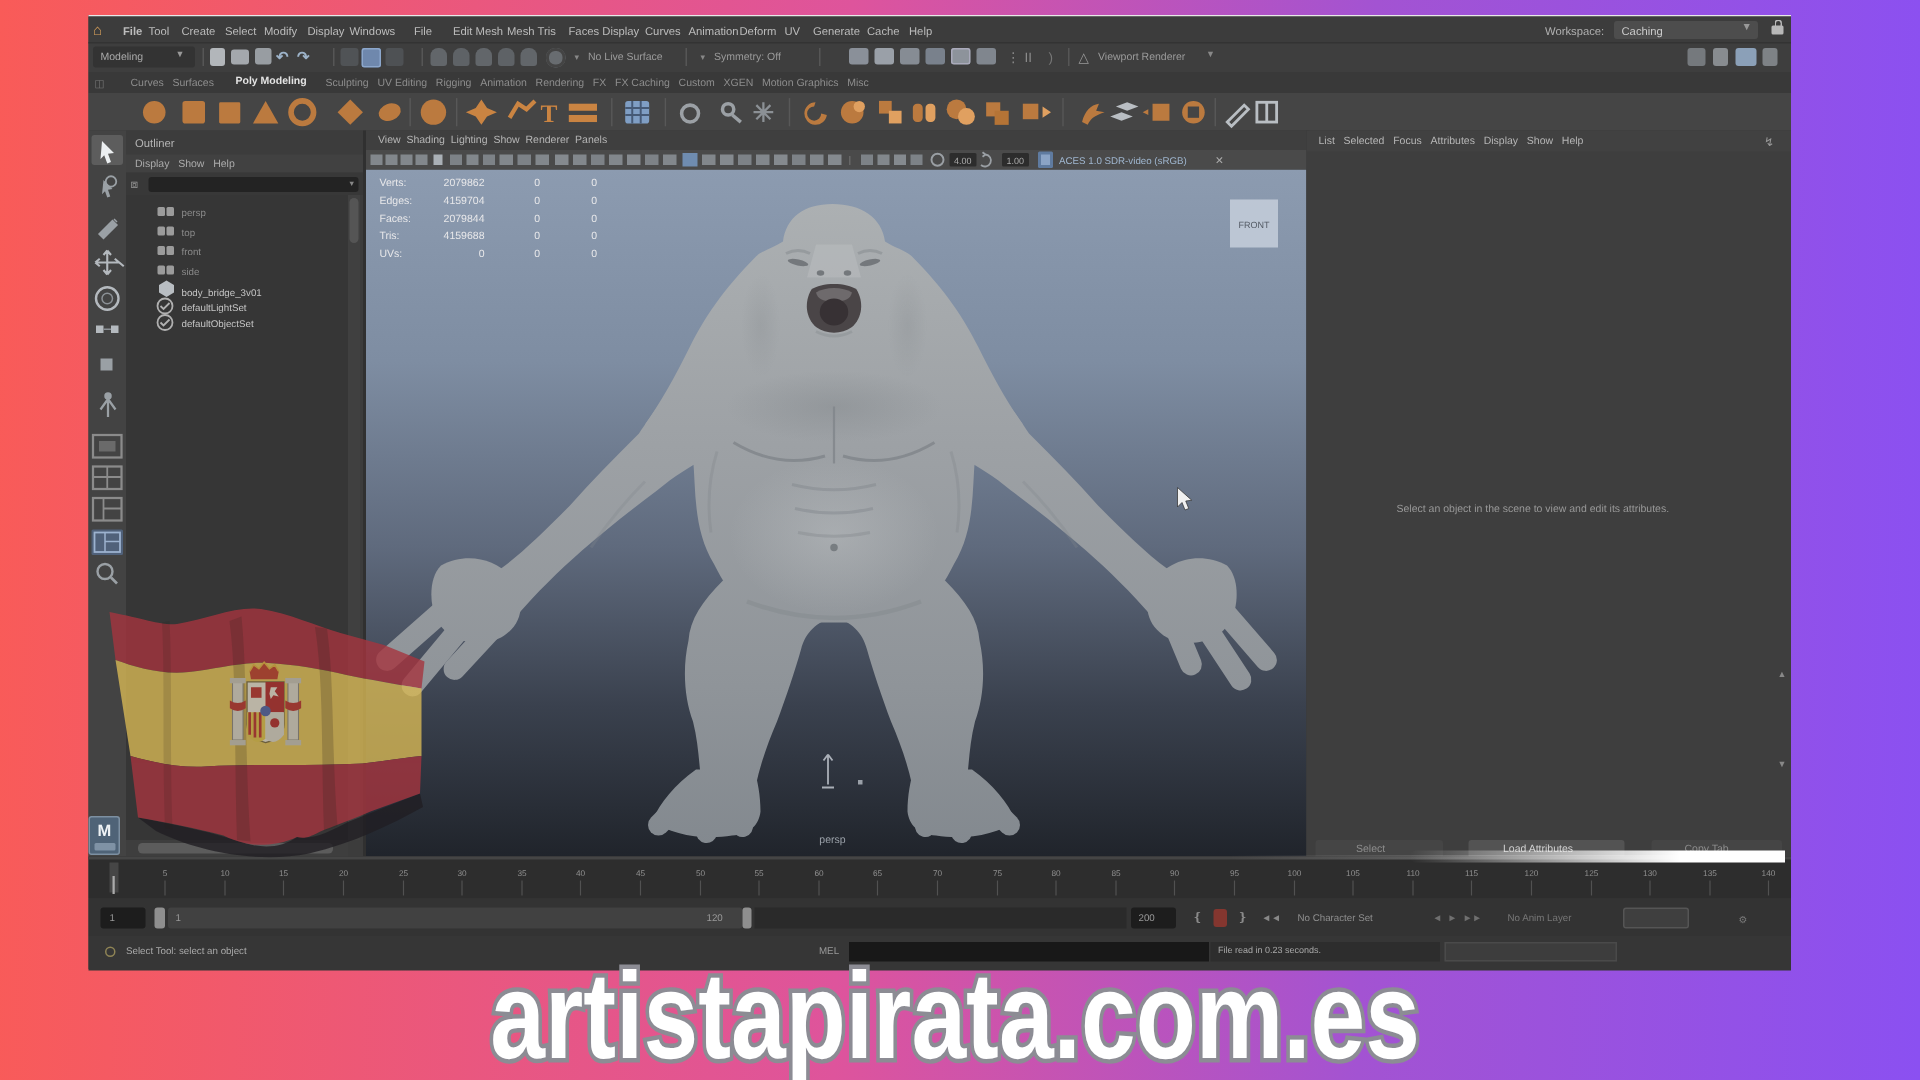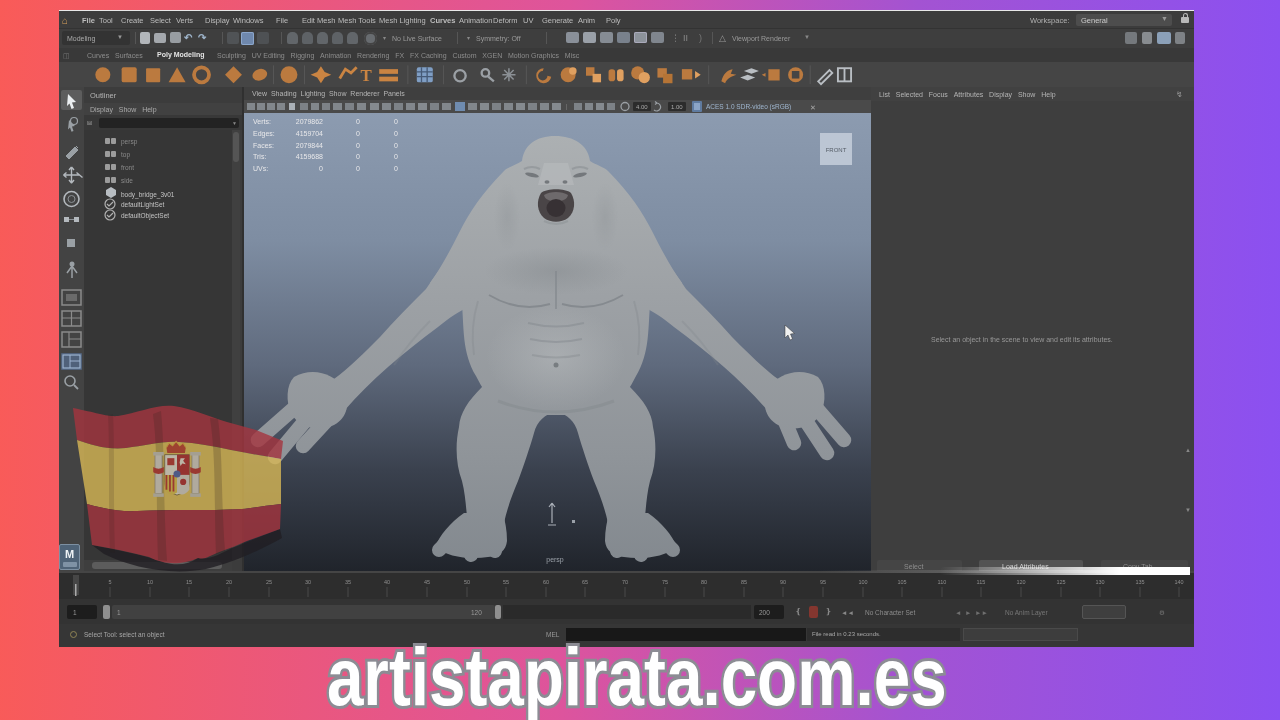--- a/index.html
+++ b/index.html
@@ -23,37 +23,37 @@
 </head>
 <body>
 <div id="win">
 
   <div class="row" style="top:0;height:17px;background:#3c3c3c;"></div>
   <div class="txt" style="left:3px;top:4px;color:#d8a05a;font-size:10px;">⌂</div>
   <div class="txt" style="left:23px;top:5px;font-weight:bold;">File</div>
   <div class="txt" style="left:40px;top:5px;">Tool</div>
   <div class="txt" style="left:62px;top:5px;">Create</div>
   <div class="txt" style="left:91px;top:5px;">Select</div>
-  <div class="txt" style="left:117px;top:5px;">Verts</div>
+  <div class="txt" style="left:117px;top:5px;">Modify</div>
   <div class="txt" style="left:146px;top:5px;">Display</div>
   <div class="txt" style="left:174px;top:5px;">Windows</div>
   <div class="txt" style="left:217px;top:5px;">File</div>
   <div class="txt" style="left:243px;top:5px;">Edit Mesh</div>
-  <div class="txt" style="left:279px;top:5px;">Mesh Tools</div>
-  <div class="txt" style="left:320px;top:5px;">Mesh Lighting</div>
-  <div class="txt" style="left:371px;top:5px;font-weight:bold;">Curves</div>
+  <div class="txt" style="left:279px;top:5px;">Mesh Tris</div>
+  <div class="txt" style="left:320px;top:5px;">Faces Display</div>
+  <div class="txt" style="left:371px;top:5px;">Curves</div>
   <div class="txt" style="left:400px;top:5px;">Animation</div>
   <div class="txt" style="left:434px;top:5px;">Deform</div>
   <div class="txt" style="left:464px;top:5px;">UV</div>
   <div class="txt" style="left:483px;top:5px;">Generate</div>
-  <div class="txt" style="left:519px;top:5px;">Anim</div>
-  <div class="txt" style="left:547px;top:5px;">Poly</div>
+  <div class="txt" style="left:519px;top:5px;">Cache</div>
+  <div class="txt" style="left:547px;top:5px;">Help</div>
   <div class="txt" style="left:971px;top:5px;color:#b0b0b0;">Workspace:</div>
   <div class="abs" style="left:1017px;top:3px;width:96px;height:12px;background:#4d4d4d;border-radius:2px;"></div>
-  <div class="txt" style="left:1022px;top:5px;color:#ccc;">General</div>
+  <div class="txt" style="left:1022px;top:5px;color:#ccc;">Caching</div>
   <div class="txt" style="left:1102px;top:4px;color:#999;font-size:7px;">▼</div>
   <div class="abs" style="left:1122px;top:6px;width:8px;height:6px;background:#b8b8b8;border-radius:1px;"></div>
     <div class="abs" style="left:1123.5px;top:2px;width:5px;height:5px;border:1.2px solid #b8b8b8;border-bottom:none;border-radius:3px 3px 0 0;"></div>
 
   <div class="row" style="top:17px;height:20px;background:#3e3e3e;border-top:1px solid #333;"></div>
   <div class="abs" style="left:3px;top:20px;width:68px;height:14px;background:#333;border-radius:2px;"></div>
   <div class="txt" style="left:8px;top:24px;color:#aaa;font-size:7px;">Modeling</div>
   <div class="txt" style="left:58px;top:23px;color:#999;font-size:6px;">▼</div>
   <div class="sep" style="left:76px;top:21px;height:12px;"></div>
 

